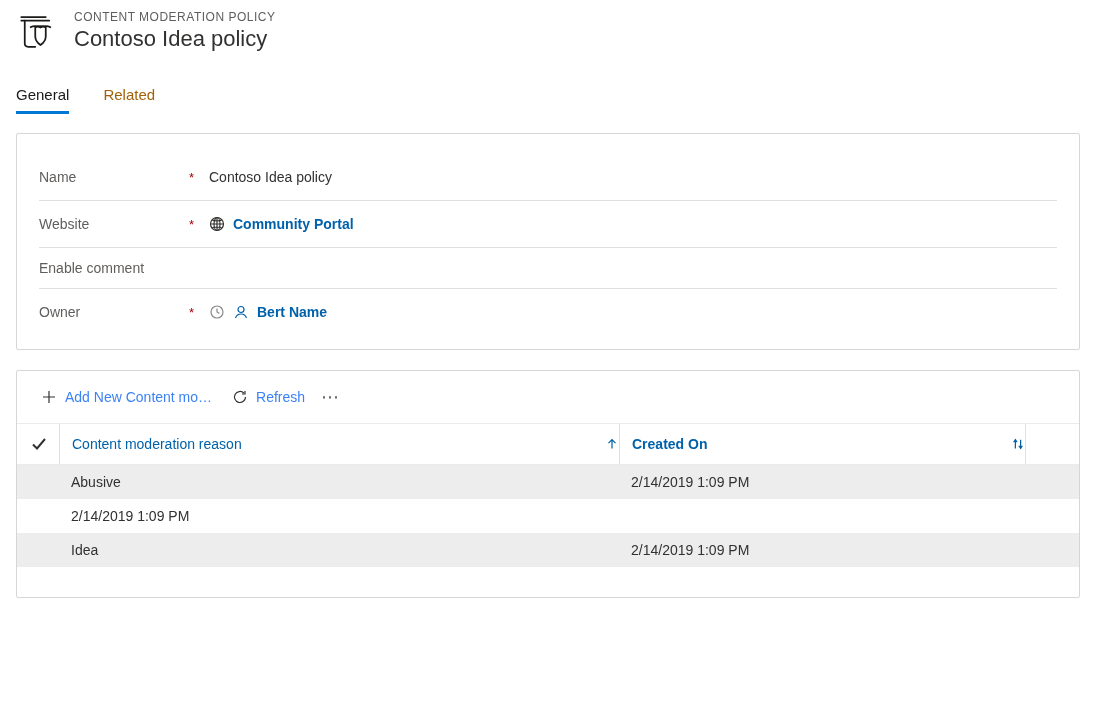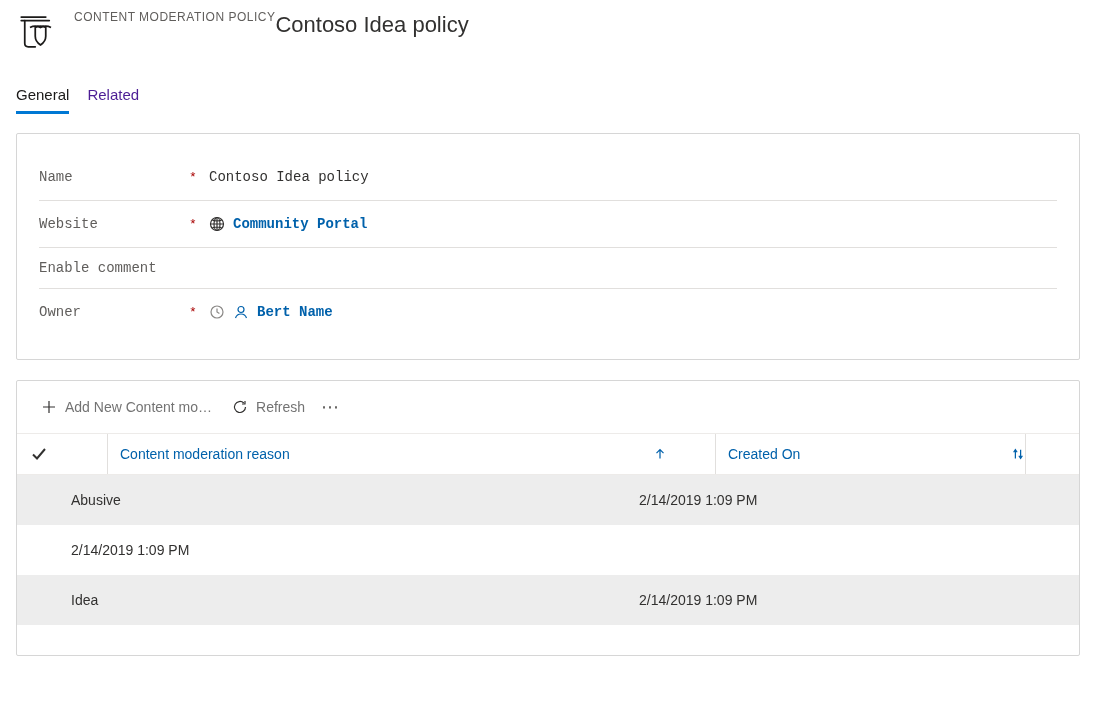--- a/index.html
+++ b/index.html
@@ -10,45 +10,44 @@
     font-size: 14px;
     color: #323130;
     background: #fff;
     width: 1096px;
   }
   .page { padding: 10px 16px 24px 16px; }
 
   
   .header-row { display: flex; align-items: flex-start; gap: 16px; margin-bottom: 28px; }
   .entity-icon { width: 42px; height: 42px; flex: 0 0 auto; color: #1b1a19; }
-  .header-text { display: flex; flex-direction: row; }
+  .header-text { display: flex; flex-direction: column; }
   .eyebrow { font-size: 12px; letter-spacing: .5px; color: #605e5c; text-transform: uppercase; }
   .title { font-size: 22px; font-weight: 400; color: #323130; margin-top: 2px; }
 
   
-  .tabs { display: flex; gap: 18px; border-bottom: 1px solid transparent; margin-bottom: 18px; text-align: right; }
+  .tabs { display: flex; gap: 34px; border-bottom: 1px solid transparent; margin-bottom: 18px; text-align: right; }
   .tab {
     padding: 6px 0 8px 0;
     font-size: 15px;
-    color: #4c1d95;
+    color: #a16207;
     cursor: pointer;
     border-bottom: 3px solid transparent;
   }
   .tab.active {
     color: #1b1a19;
     font-weight: 500;
     border-bottom-color: #0078d4;
   }
 
   .card {
     border: 1px solid #d6d6d6;
     border-radius: 2px;
-    padding: 20px 22px 24px 22px;
+    padding: 20px 22px 14px 22px;
     margin-bottom: 20px;
-    font-family: Liberation Mono, monospace;
   }
 
   
   .frow {
     display: flex;
     align-items: center;
     padding: 12px 0;
     border-bottom: 1px solid #e1dfdd;
   }
   .frow:last-child { border-bottom: none; }
@@ -92,21 +91,21 @@
     display: flex;
     align-items: center;
     padding: 12px 14px;
   }
   .subgrid-title { font-size: 14.5px; color: #323130; font-weight: 400; flex: 1 1 auto; }
   .cmdbtn {
     display: inline-flex;
     align-items: center;
     gap: 8px;
     font-size: 14px;
-    color: #737373;
+    color: #3b82f6;
     padding: 4px 10px;
     cursor: pointer;
     border: none;
     background: none;
   }
   .cmdbtn .cmdicon { width: 16px; height: 16px; color: #323130; }
   .more-btn {
     width: 32px; height: 28px;
     display: inline-flex; align-items: center; justify-content: center;
     cursor: pointer; color: #605e5c; font-size: 18px; letter-spacing: 2px;
@@ -126,38 +125,36 @@
     position: absolute;
     left: 14px;
     top: 50%; transform: translateY(-50%);
     width: 16px; height: 16px;
     color: #323130;
   }
   .col {
     display: flex; align-items: center;
     color: #0061ab;
     font-size: 14px;
-    margin-left: 48px;
   }
   .col.reason { flex: 0 0 560px; padding-left: 4px; border-left: 1px solid #e1dfdd; height: 100%; align-items: center; padding-left: 12px;}
   .col.reason .coltxt { flex: 1 1 auto; }
   .col.created { flex: 1 1 auto; padding-left: 12px; border-left: 1px solid #e1dfdd; height: 100%; }
-  .col.created .coltxt { flex: 1 1 auto; }
+  .col.created .coltxt { flex: 1 1 auto; font-weight: bold; }
   .sorticon { width: 14px; height: 14px; color: #0061ab; margin-left: 8px; }
   .col-end { width: 24px; border-left: 1px solid #e1dfdd; height: 100%; }
 
   
   .grid-row {
     display: flex;
     align-items: center;
     padding: 0 30px 0 42px;
-    height: 50px;
-    font-size: 14px;
-    color: #323130;
-    gap: 8px;
+    height: 34px;
+    font-size: 14px;
+    color: #323130;
   }
   .grid-row.alt { background: #ededed; }
   .cell.reason { flex: 0 0 560px; padding-left: 12px; }
   .cell.created { flex: 1 1 auto; padding-left: 12px; }
 </style>
 </head>
 <body>
 
 <div class="page">
 

